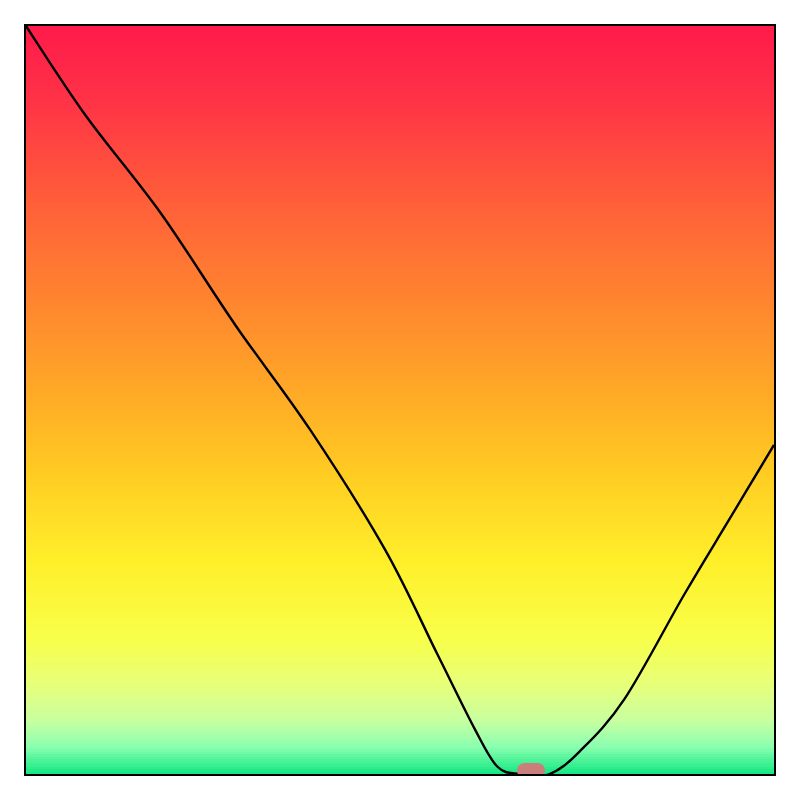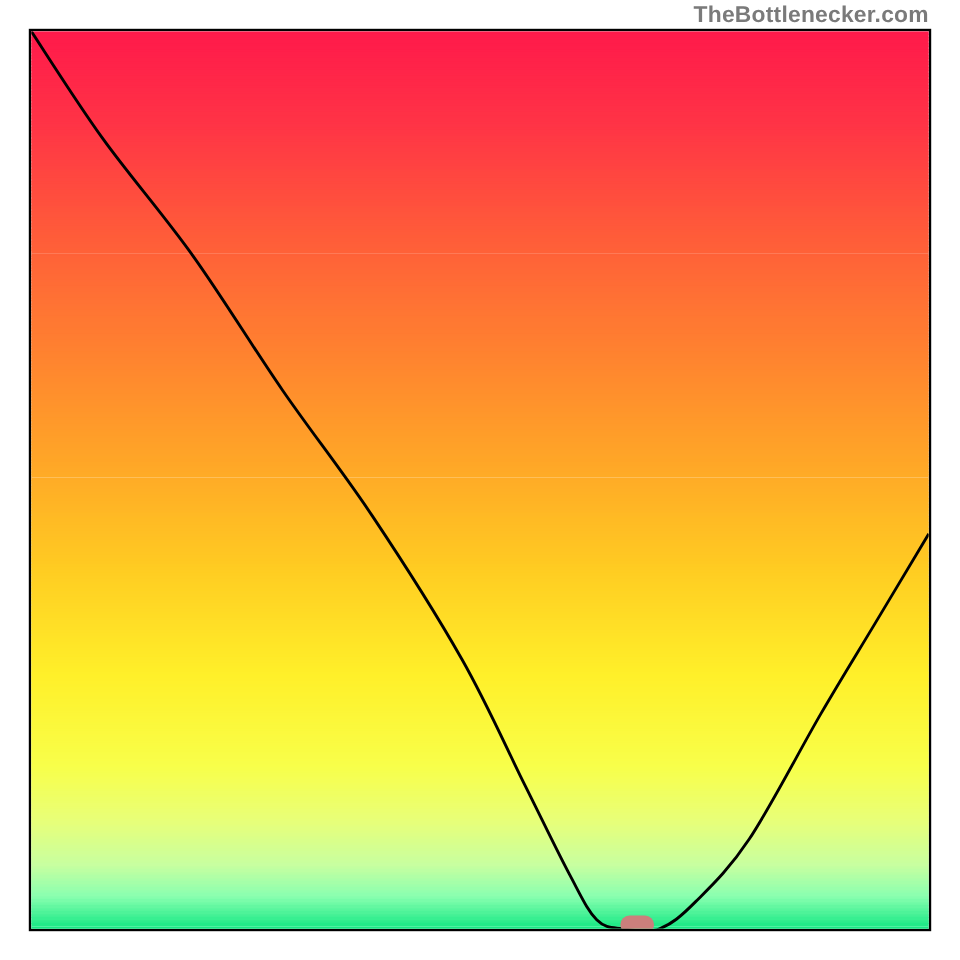--- a/index.html
+++ b/index.html
@@ -54,21 +54,20 @@
     font-size: 19px;
     font-weight: 600;
     letter-spacing: 0.2px;
   }
 </style>
 </head>
 <body>
 
 <div class="chart-container">
 
-  <div class="attribution" style="color: rgb(122, 122, 122);">TheBottlenecker.com</div>
 
   <div class="plot-area">
     <div class="gradient-bg" id="gradient-bg">
         <div style="top:0px;height:3.493333333333333px;background:rgb(255,26,75)"></div>
         <div style="top:2.4933333333333336px;height:3.493333333333333px;background:rgb(255,27,75)"></div>
         <div style="top:4.986666666666667px;height:3.493333333333333px;background:rgb(255,28,75)"></div>
         <div style="top:7.48px;height:3.493333333333333px;background:rgb(255,29,74)"></div>
         <div style="top:9.973333333333334px;height:3.493333333333333px;background:rgb(255,29,74)"></div>
         <div style="top:12.466666666666667px;height:3.493333333333333px;background:rgb(255,30,74)"></div>
         <div style="top:14.96px;height:3.493333333333333px;background:rgb(255,31,74)"></div>

